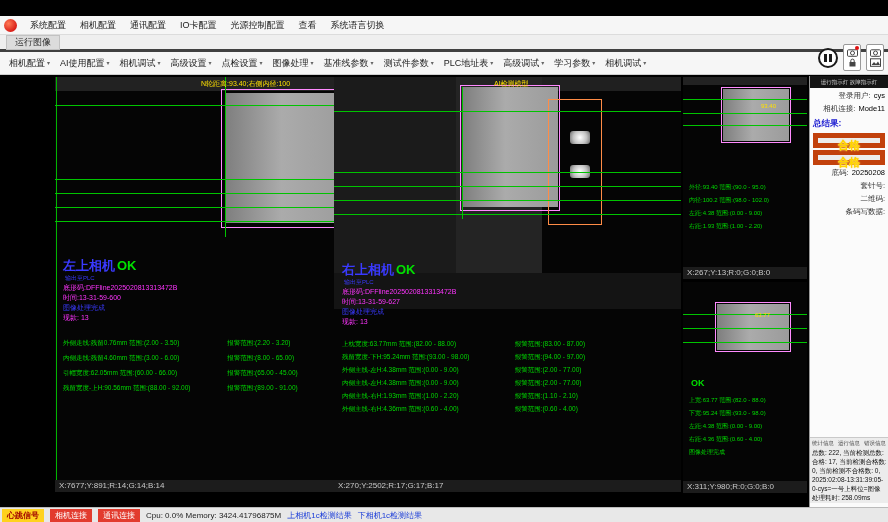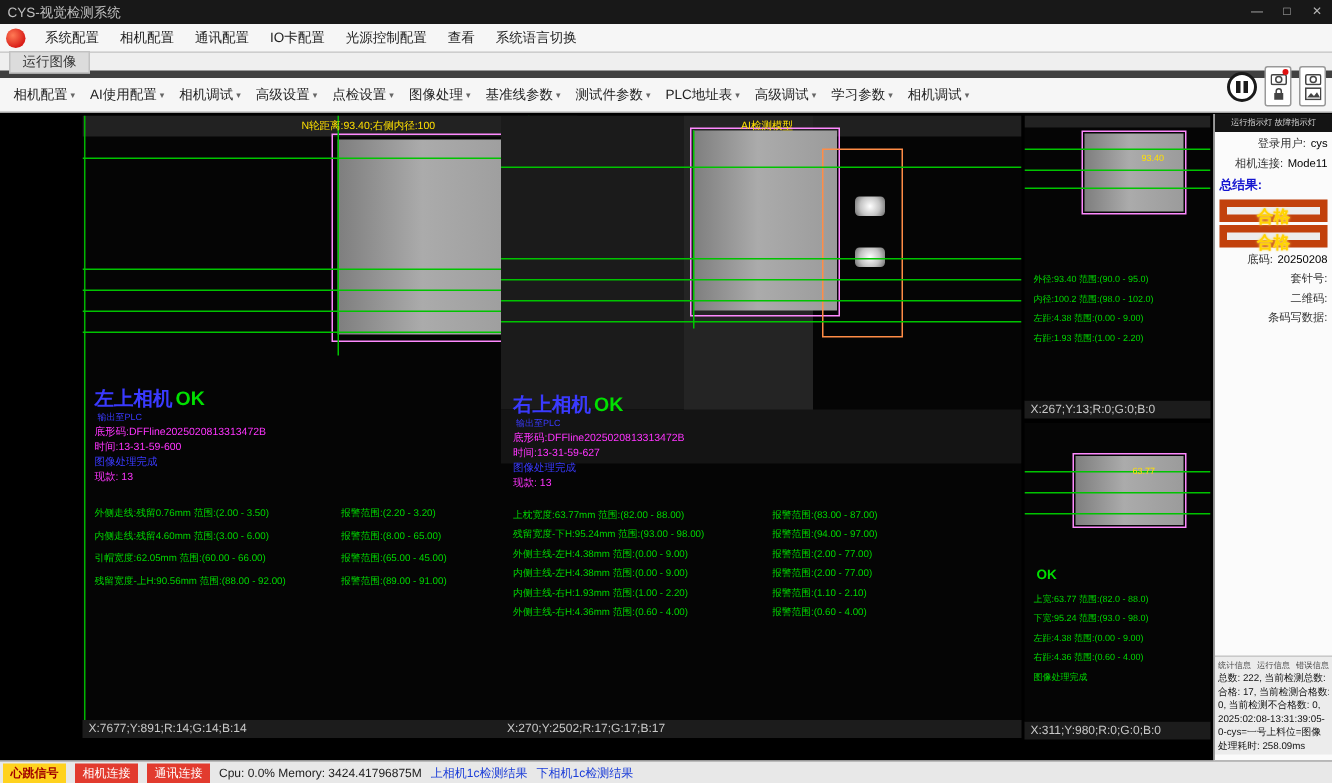--- a/index.html
+++ b/index.html
@@ -12,21 +12,21 @@
   .titlebar .spacer{flex:1;}
   .winbtn{width:20px;height:16px;line-height:16px;text-align:center;color:#b5b5b5;font-size:8px;cursor:default;}
 
   
   .menubar{position:absolute;top:16px;left:0;right:0;height:19px;background:#f6f6f6;border-bottom:1px solid #dcdcdc;display:flex;align-items:center;padding-left:4px;}
   .logo{width:13px;height:13px;border-radius:50%;background:radial-gradient(circle at 35% 35%,#ff7a55,#d91e18 70%);margin-right:6px;flex:0 0 auto;}
   .menu-items{display:flex;}
   .menu-item{display:inline-block;font-size:9px;color:#222;padding:0 7px;line-height:18px;white-space:nowrap;}
 
   
-  .tabrow{position:absolute;top:35px;left:0;right:0;height:17px;background:#efefef;border-bottom:5px solid #404040;display:flex;align-items:center;padding-left:6px;}
+  .tabrow{position:absolute;top:35px;left:0;right:0;height:17px;background:#efefef;border-bottom:3px solid #404040;display:flex;align-items:center;padding-left:6px;}
   .tab{font-size:9px;color:#333;background:#dcdcdc;border:1px solid #c2c2c2;padding:0 8px;line-height:13px;}
 
   
   .toolbar{position:absolute;top:52px;left:0;right:0;height:23px;background:#f6f6f6;border-bottom:1px solid #cfcfcf;display:flex;align-items:center;padding-left:4px;}
   .tb-items{display:flex;align-items:center;}
   .tb-item{display:inline-block;font-size:9px;color:#222;padding:0 5px;line-height:22px;white-space:nowrap;}
   .tb-item::after{content:"▾";font-size:6px;color:#666;margin-left:2px;vertical-align:1px;}
 
   
   .top-controls{position:absolute;top:44px;right:4px;display:flex;align-items:center;gap:5px;z-index:6;}
@@ -98,27 +98,20 @@
   .chip-cam{background:#e23b2e;color:#fff;}
   .chip-comm{background:#e23b2e;color:#fff;}
   .cpu-text{color:#222;white-space:nowrap;}
   .blue-text{color:#1a3cd8;white-space:nowrap;}
 </style>
 </head>
 <body>
 
 <div class="app">
 
-  <div class="titlebar">
-    <span>CYS-视觉检测系统</span>
-    <span class="spacer"></span>
-    <span class="winbtn">—</span>
-    <span class="winbtn">□</span>
-    <span class="winbtn">✕</span>
-  </div>
 
   <div class="menubar">
     <span class="logo"></span>
     <div class="menu-items">
         <div class="menu-item">系统配置</div>
         <div class="menu-item">相机配置</div>
         <div class="menu-item">通讯配置</div>
         <div class="menu-item">IO卡配置</div>
         <div class="menu-item">光源控制配置</div>
         <div class="menu-item">查看</div>

